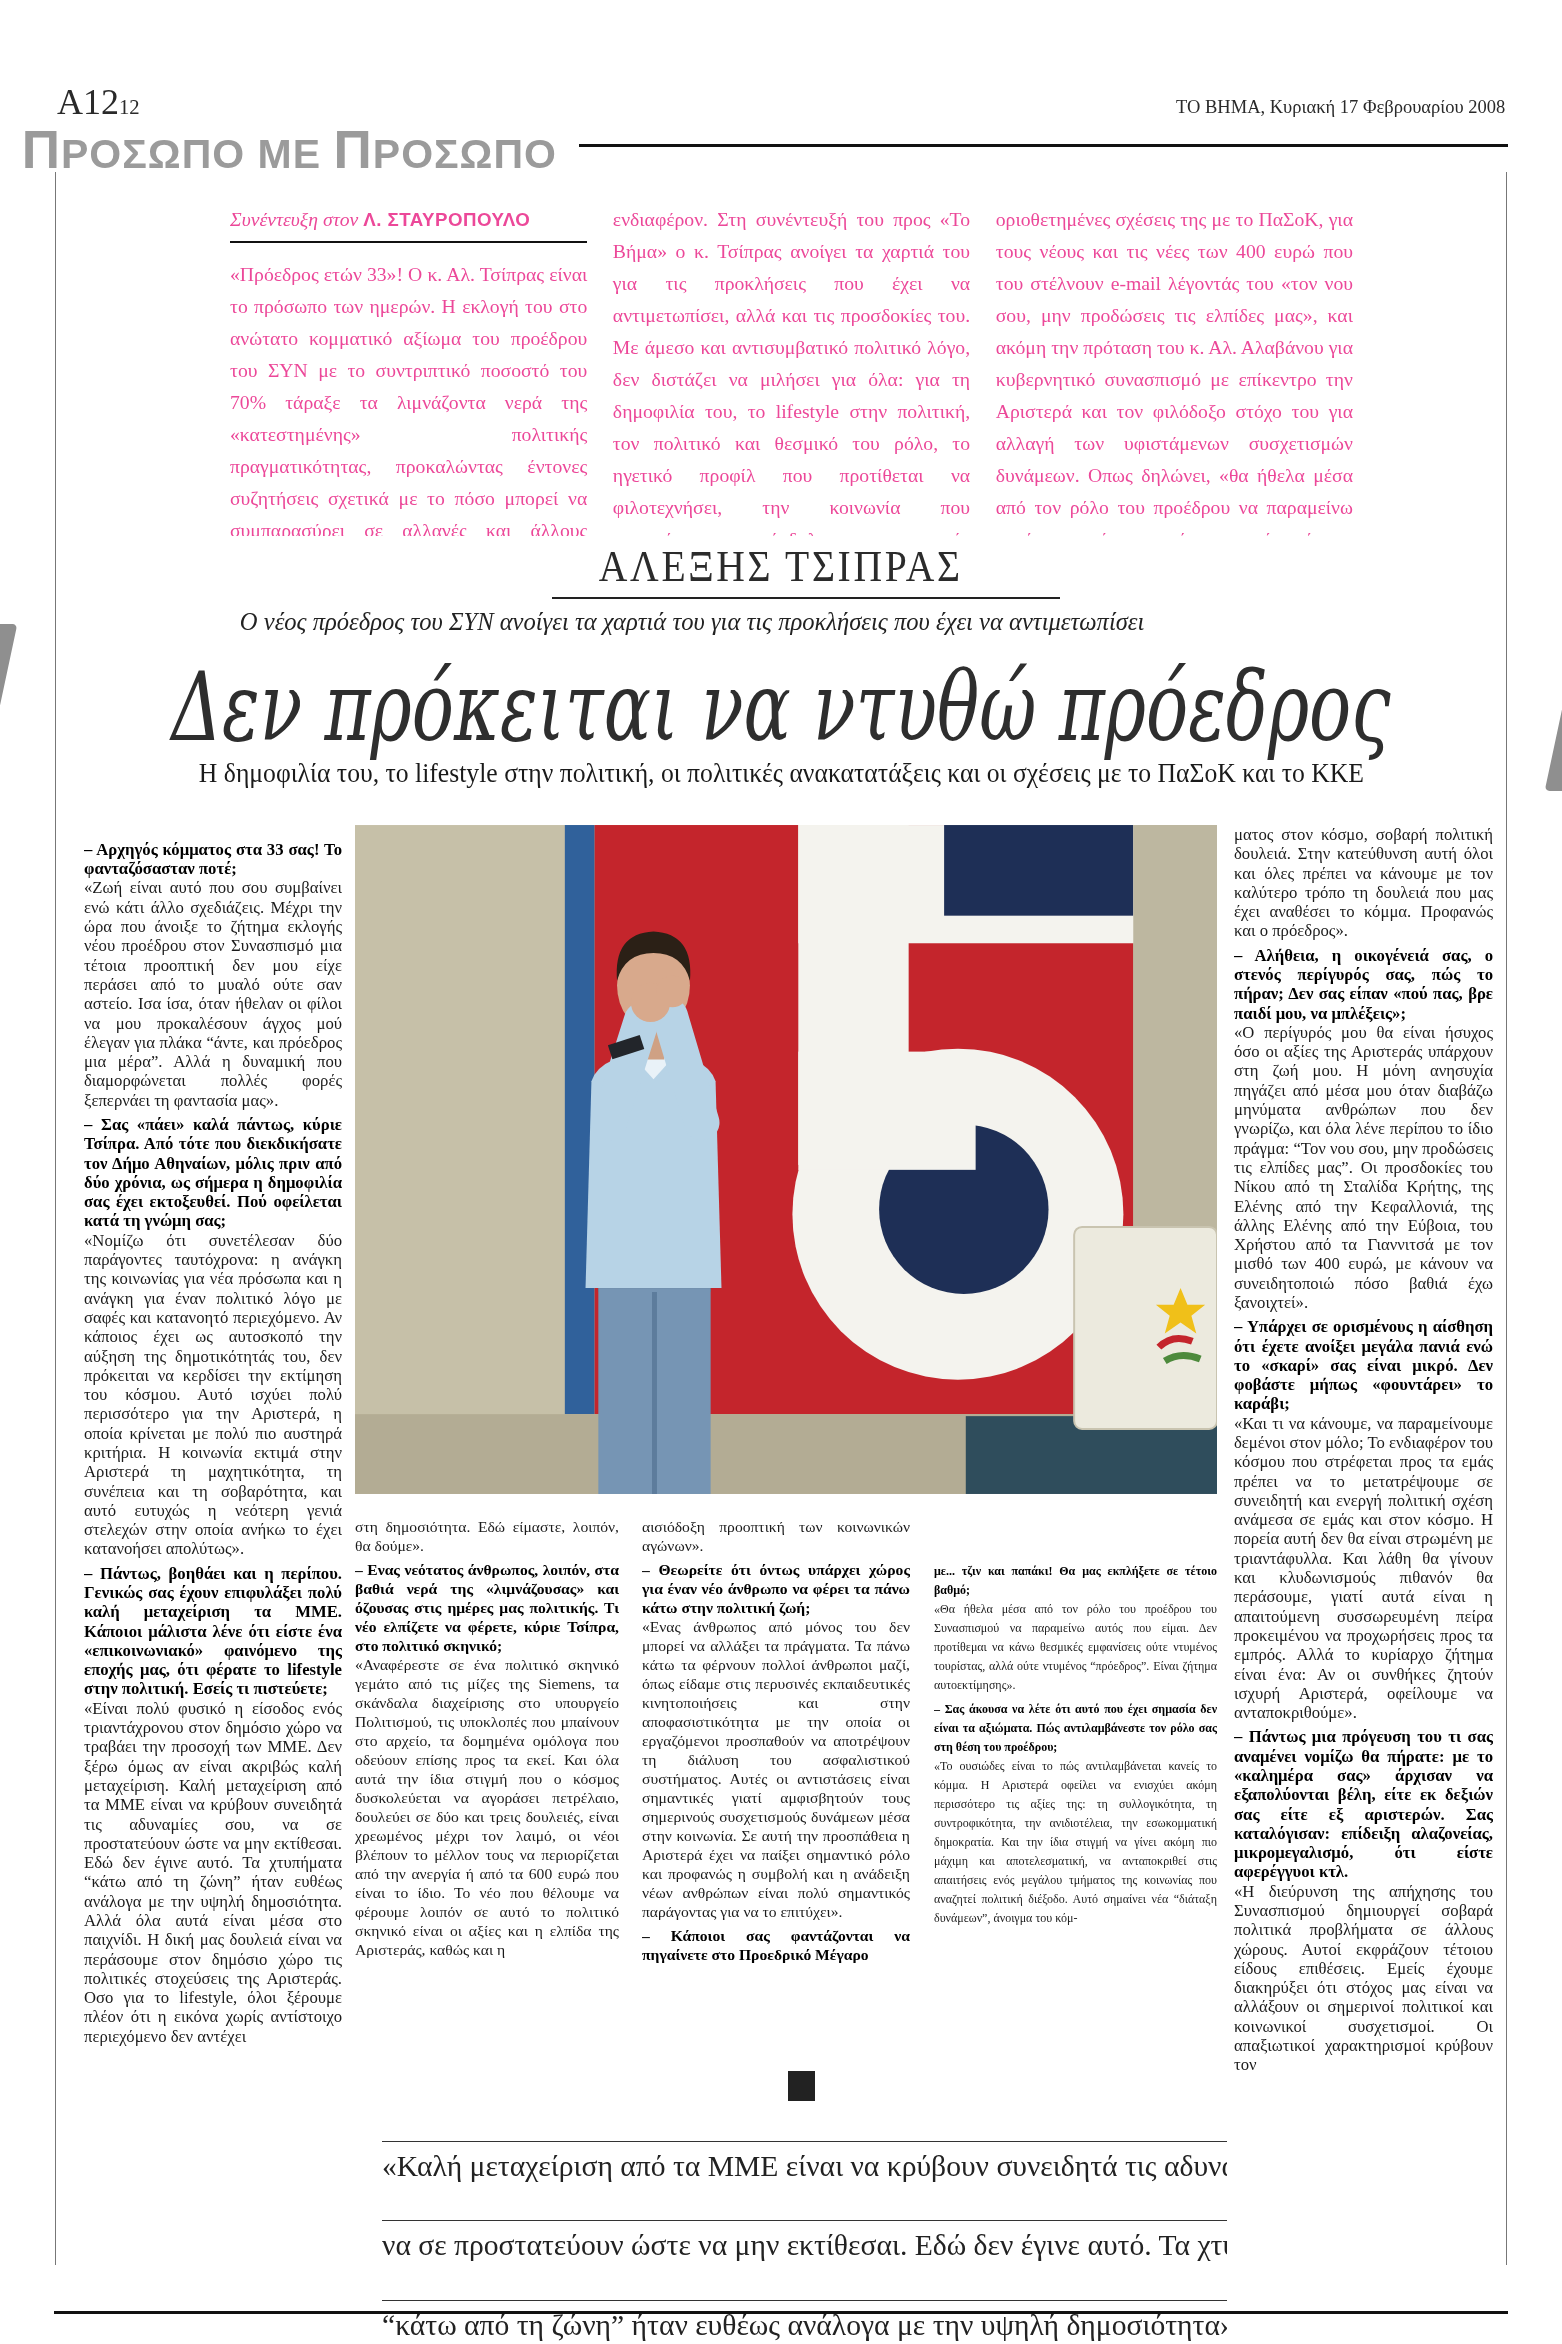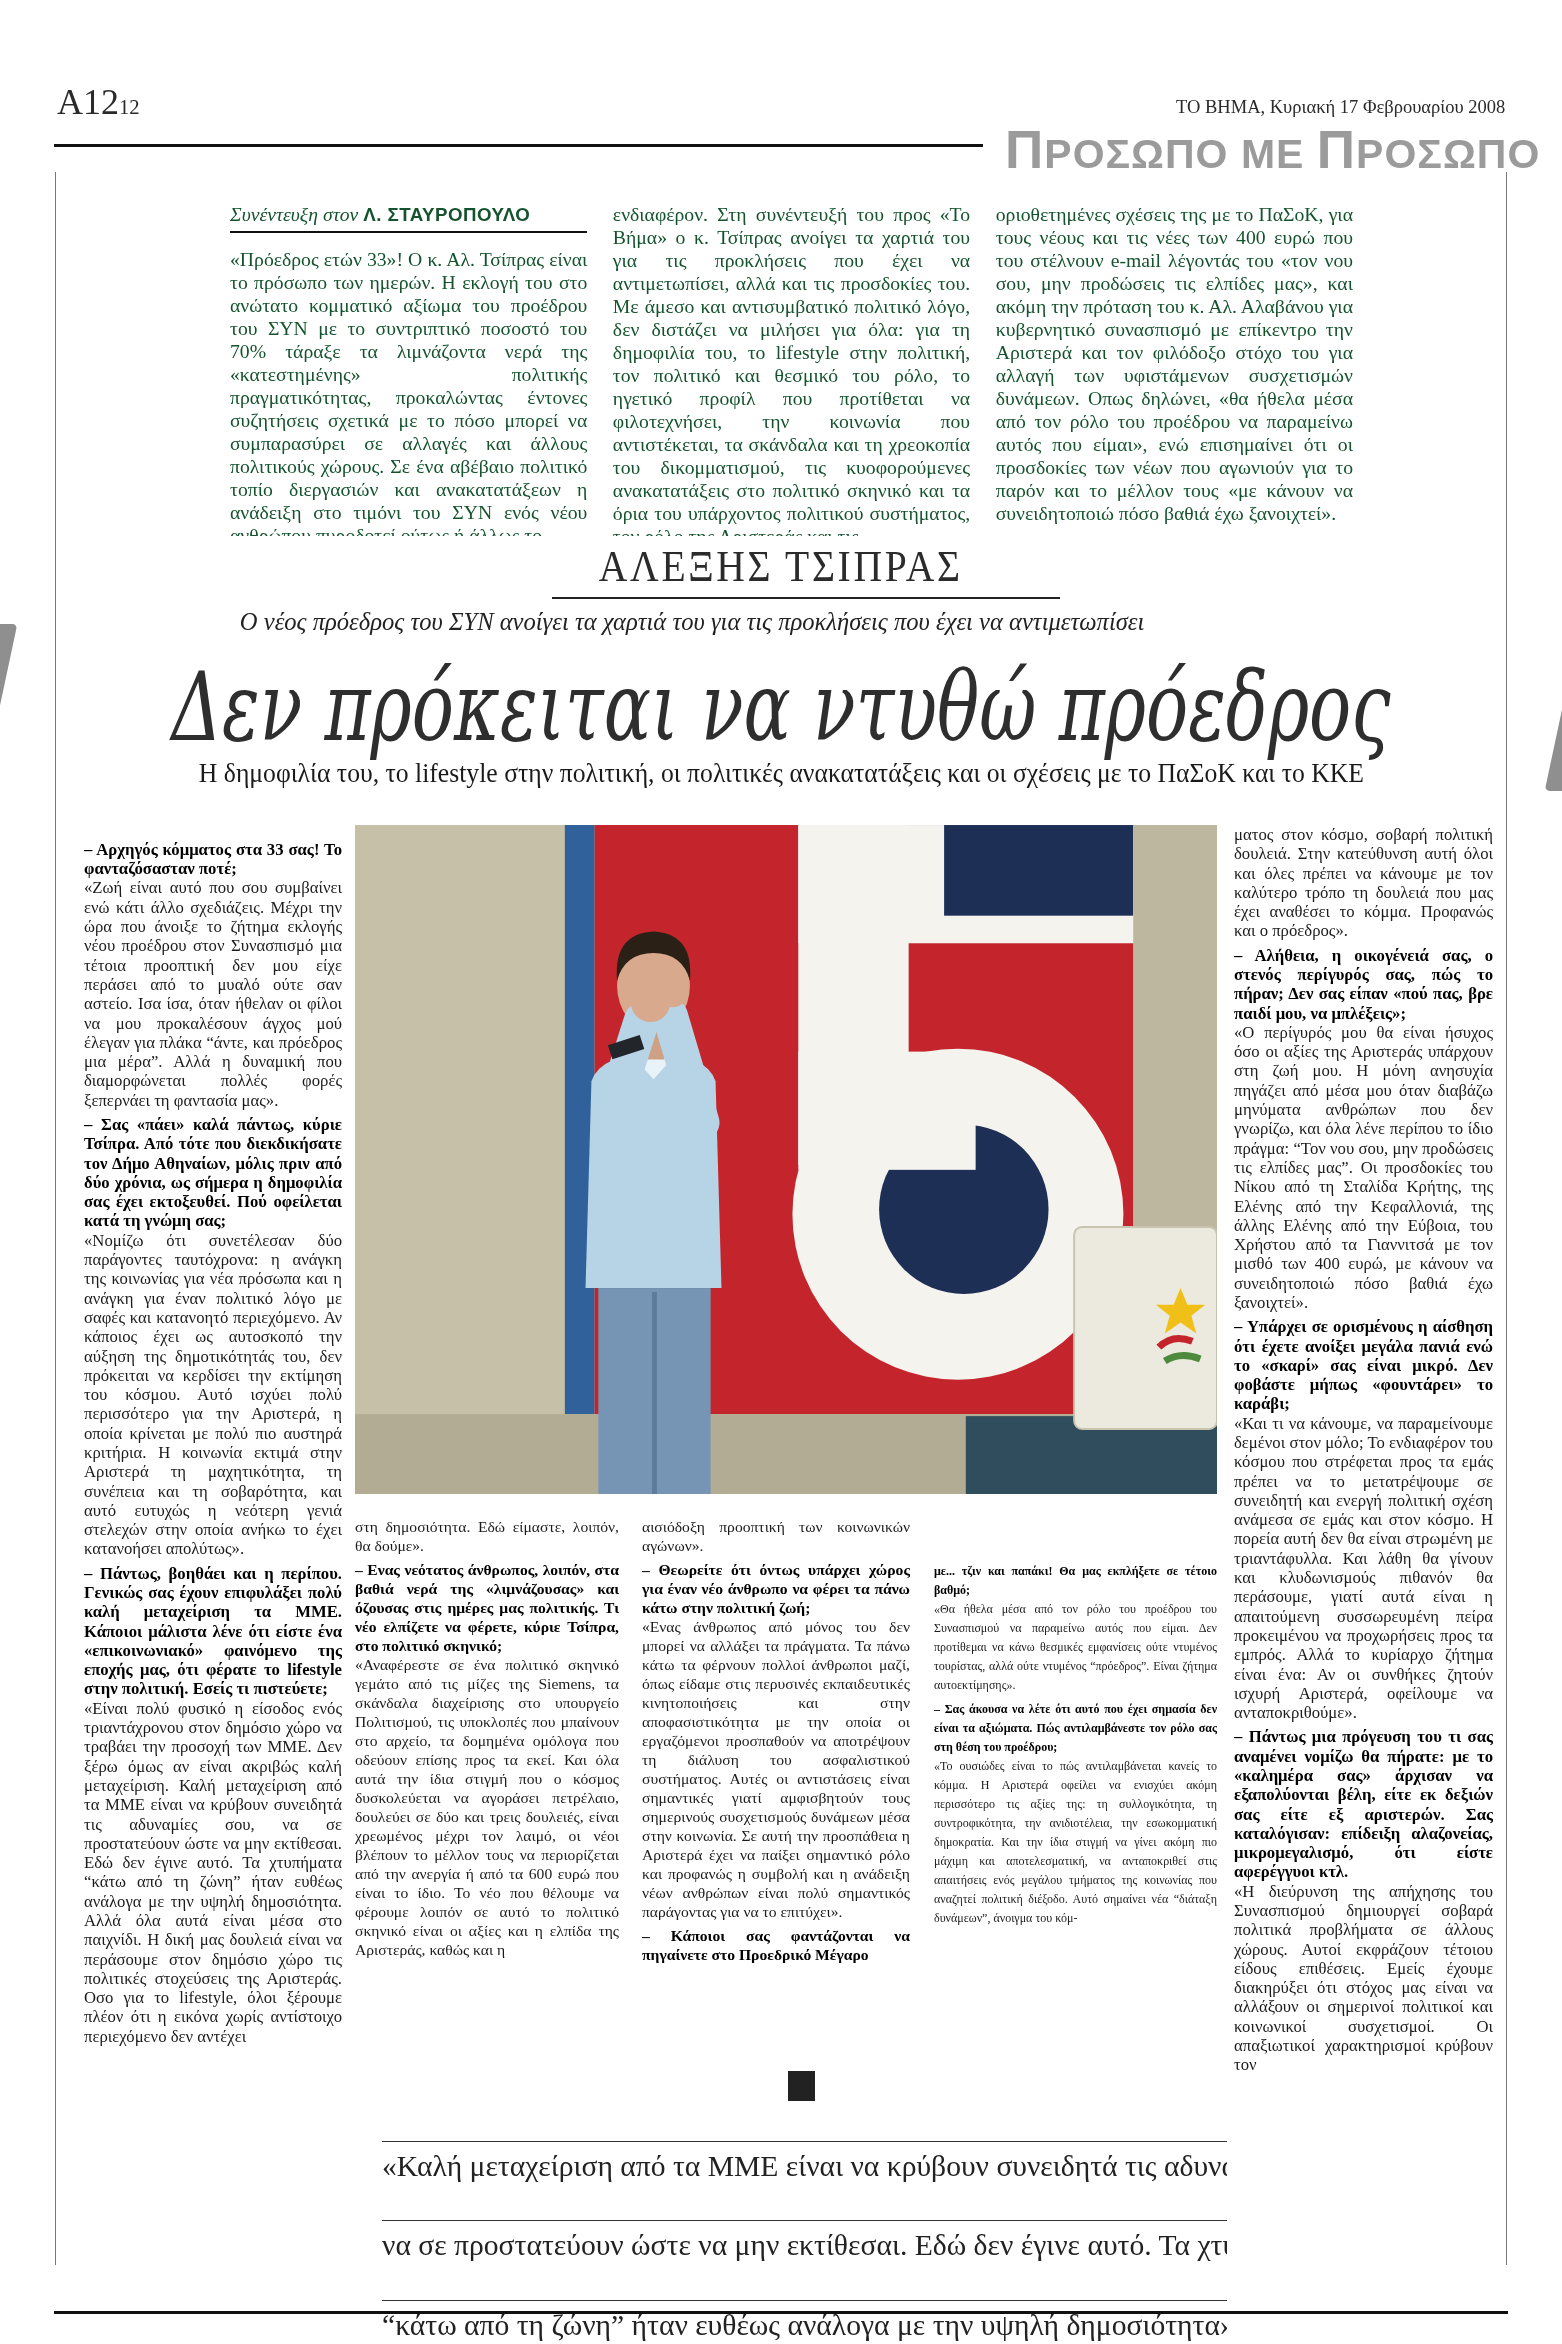--- a/index.html
+++ b/index.html
@@ -7,34 +7,34 @@
     position:relative; width:1562px; height:2344px; margin:0 auto;
     background:#ffffff; overflow:hidden; color:#1c1c1c;
     font-family:"Liberation Serif", serif;
   }
   
   .folio { position:absolute; left:57px; top:81px; font-size:36px; color:#2a2a2a; }
   .folio .sub { font-size:20.7px; }
   .issue-date { position:absolute; right:57px; top:95px; font-size:19.7px; color:#2a2a2a;
     transform:scaleX(.94); transform-origin:right; white-space:nowrap; }
   .top-rule { position:absolute; left:54px; top:144px; width:1454px; height:3px; background:#111; }
-  .section-box { position:absolute; left:0; top:124px; width:1562px; text-align:right; }
+  .section-box { position:absolute; left:0; top:124px; width:1562px; text-align:left; }
   .section-inner { display:inline-block; background:#fff; padding:0 21.7px;
     font-family:"Liberation Sans", sans-serif; font-weight:bold; color:#9b9b9b;
     font-size:41px; letter-spacing:1px; line-height:51px; white-space:nowrap; }
   .section-word { display:inline-block; }
   .section-word.bigcap::first-letter { font-size:53px; }
   .edge-rule { position:absolute; top:172px; width:1px; height:2093px; background:#777; }
   .edge-left { left:55px; } .edge-right { left:1506px; }
   .bottom-rule { position:absolute; left:54px; top:2311px; width:1454px; height:3px; background:#111; }
 
   
   .intro { position:absolute; left:230px; top:203px; width:1123px; height:333px;
     display:flex; gap:25.6px; overflow:hidden; }
-  .intro-col { flex:1 1 0; font-size:19.7px; line-height:23px; text-align:justify; color:#14532d; }
+  .intro-col { flex:1 1 0; font-size:19.7px; line-height:32px; text-align:justify; color:#ec4899; }
   .byline { border-bottom:2px solid #111; padding-bottom:4.9px; margin-bottom:14.8px; white-space:nowrap; }
   .byline .pre { font-style:italic; font-size:19.7px; }
   .byline .who { font-family:"Liberation Sans", sans-serif; font-weight:bold; font-size:18.7px; letter-spacing:0.5px; }
 
   
   .kicker-wrap { position:absolute; left:0; top:540px; width:1562px; text-align:center; }
   .kicker { display:inline-block; font-size:45px; letter-spacing:3px; color:#2b2b2b;
     transform:scaleX(.88); white-space:nowrap; }
   .kicker-rule { position:absolute; left:552px; top:597px; width:508px; height:2px; background:#222; }
   .deck-wrap { position:absolute; left:0; top:607px; width:1384px; text-align:center; }

